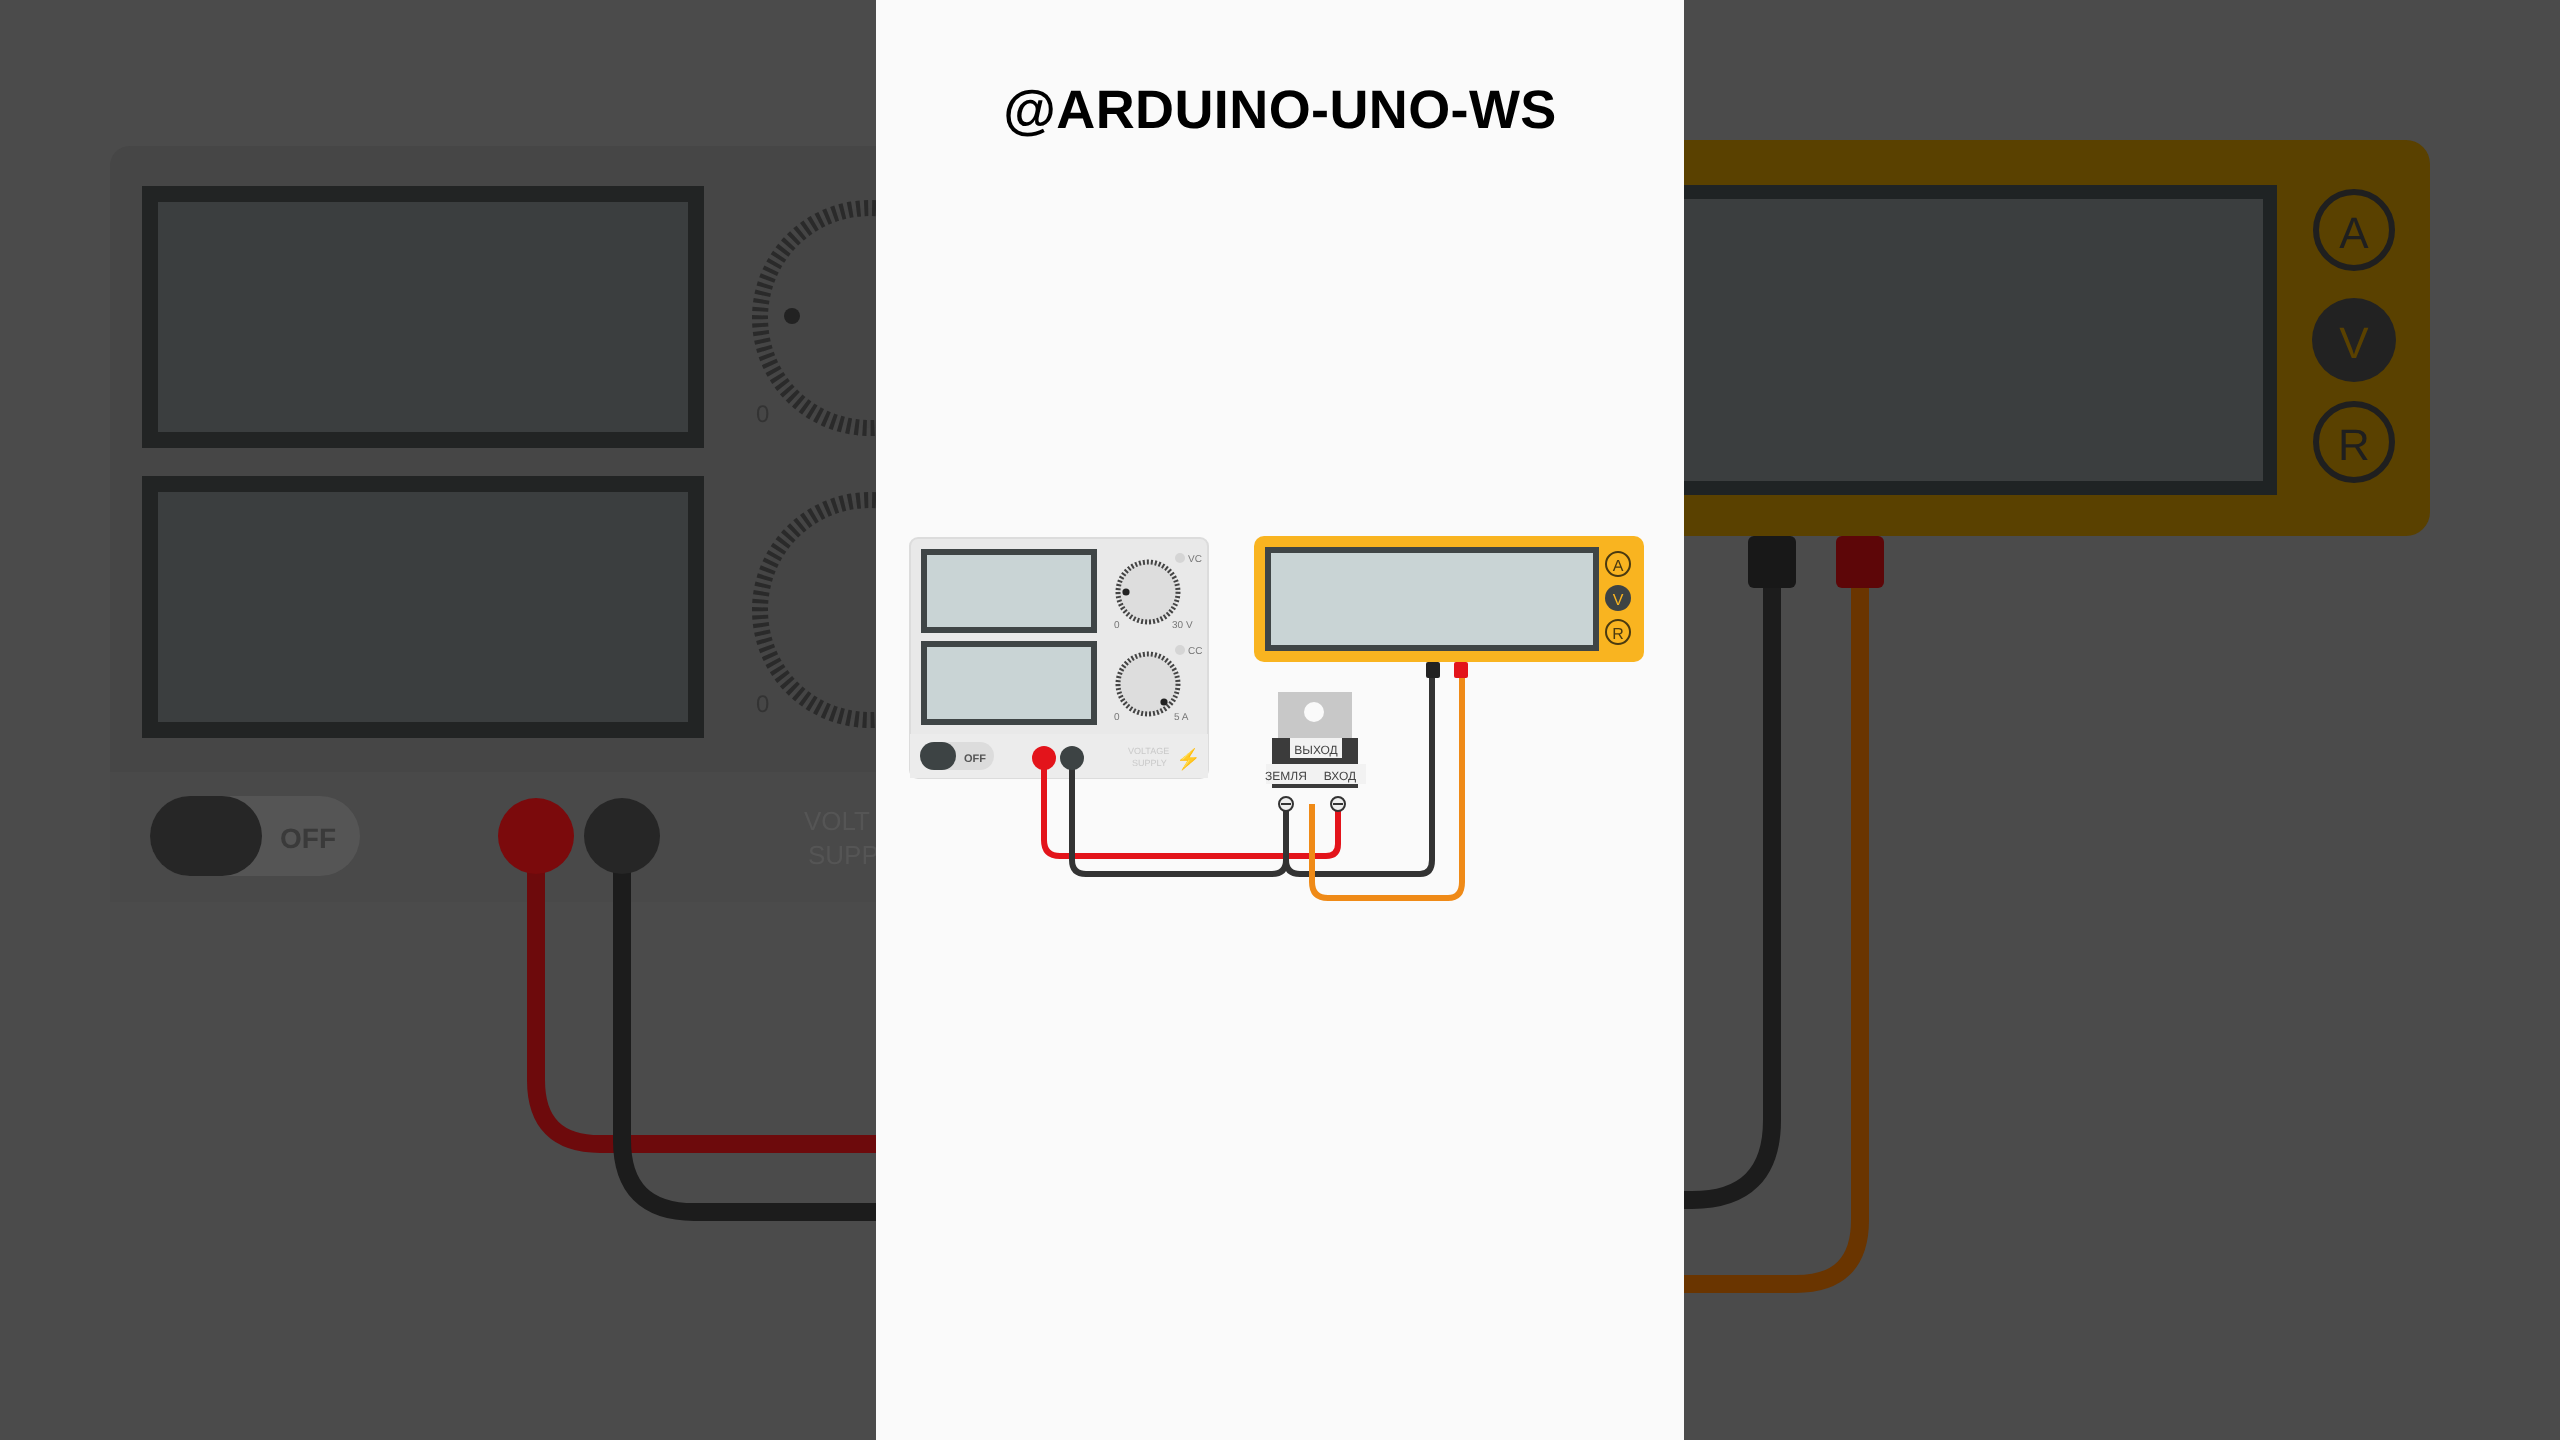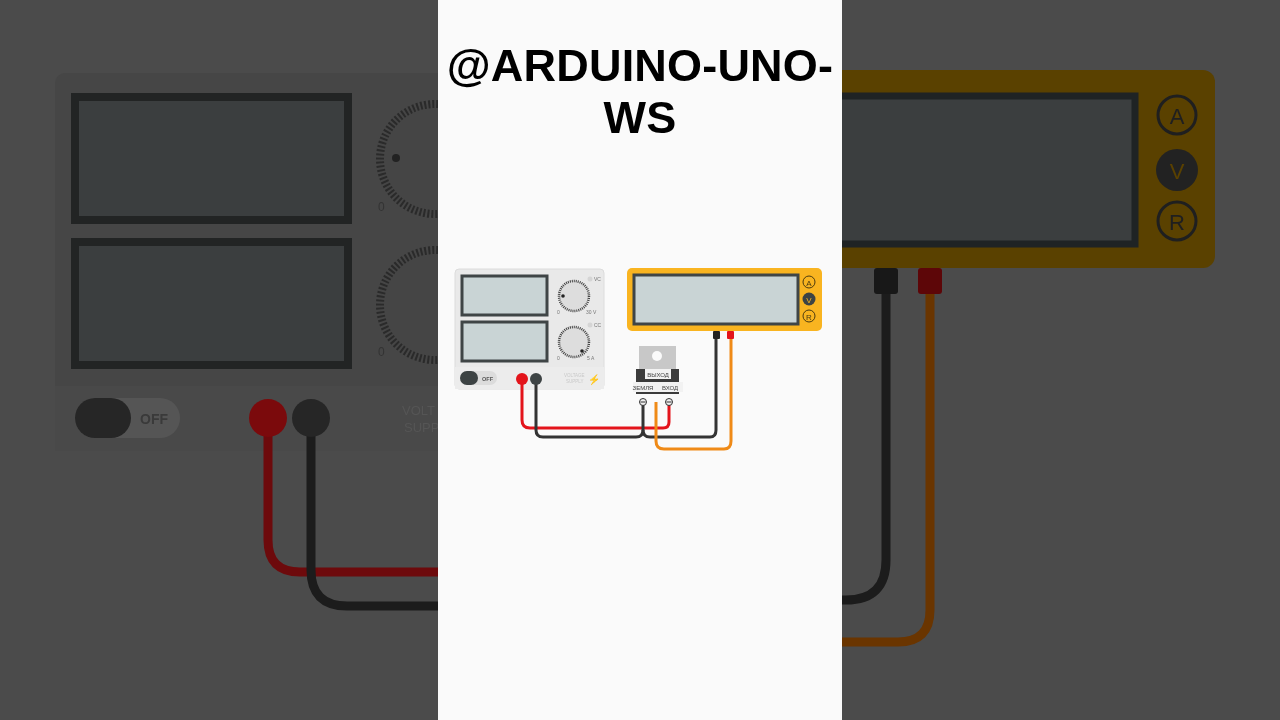--- a/index.html
+++ b/index.html
@@ -1,19 +1,19 @@
 <!DOCTYPE html>
 <html><head>
 <meta charset="utf-8">
 <style>
   html, body { margin:0; padding:0; }
   body { width:1280px; height:720px; overflow:hidden; background:#4b4b4b; position:relative; font-family:"Liberation Sans", sans-serif; }
   .bg-layer { position:absolute; inset:0; }
   .center-panel { position:absolute; left:438px; top:0; width:404px; height:720px; background:#fafafa; }
-  .title { position:absolute; left:0; right:0; top:40px; text-align:center; font-size:45px; font-weight:bold; color:#000; letter-spacing:0.2px; }
+  .title { position:absolute; left:0; right:0; top:40px; text-align:center; font-size:27px; font-weight:bold; color:#000; letter-spacing:0.2px; }
   svg text { font-family:"Liberation Sans", sans-serif; }
 </style>
 </head>
 <body>
 
 <svg class="bg-layer" width="1280" height="720" viewBox="0 0 1280 720">
 
   <g>
     <rect x="55" y="73" width="420" height="378" rx="10" fill="#464646"></rect>
     <rect x="75" y="97" width="273" height="123" fill="#3b3e3f" stroke="#222424" stroke-width="8"></rect>

